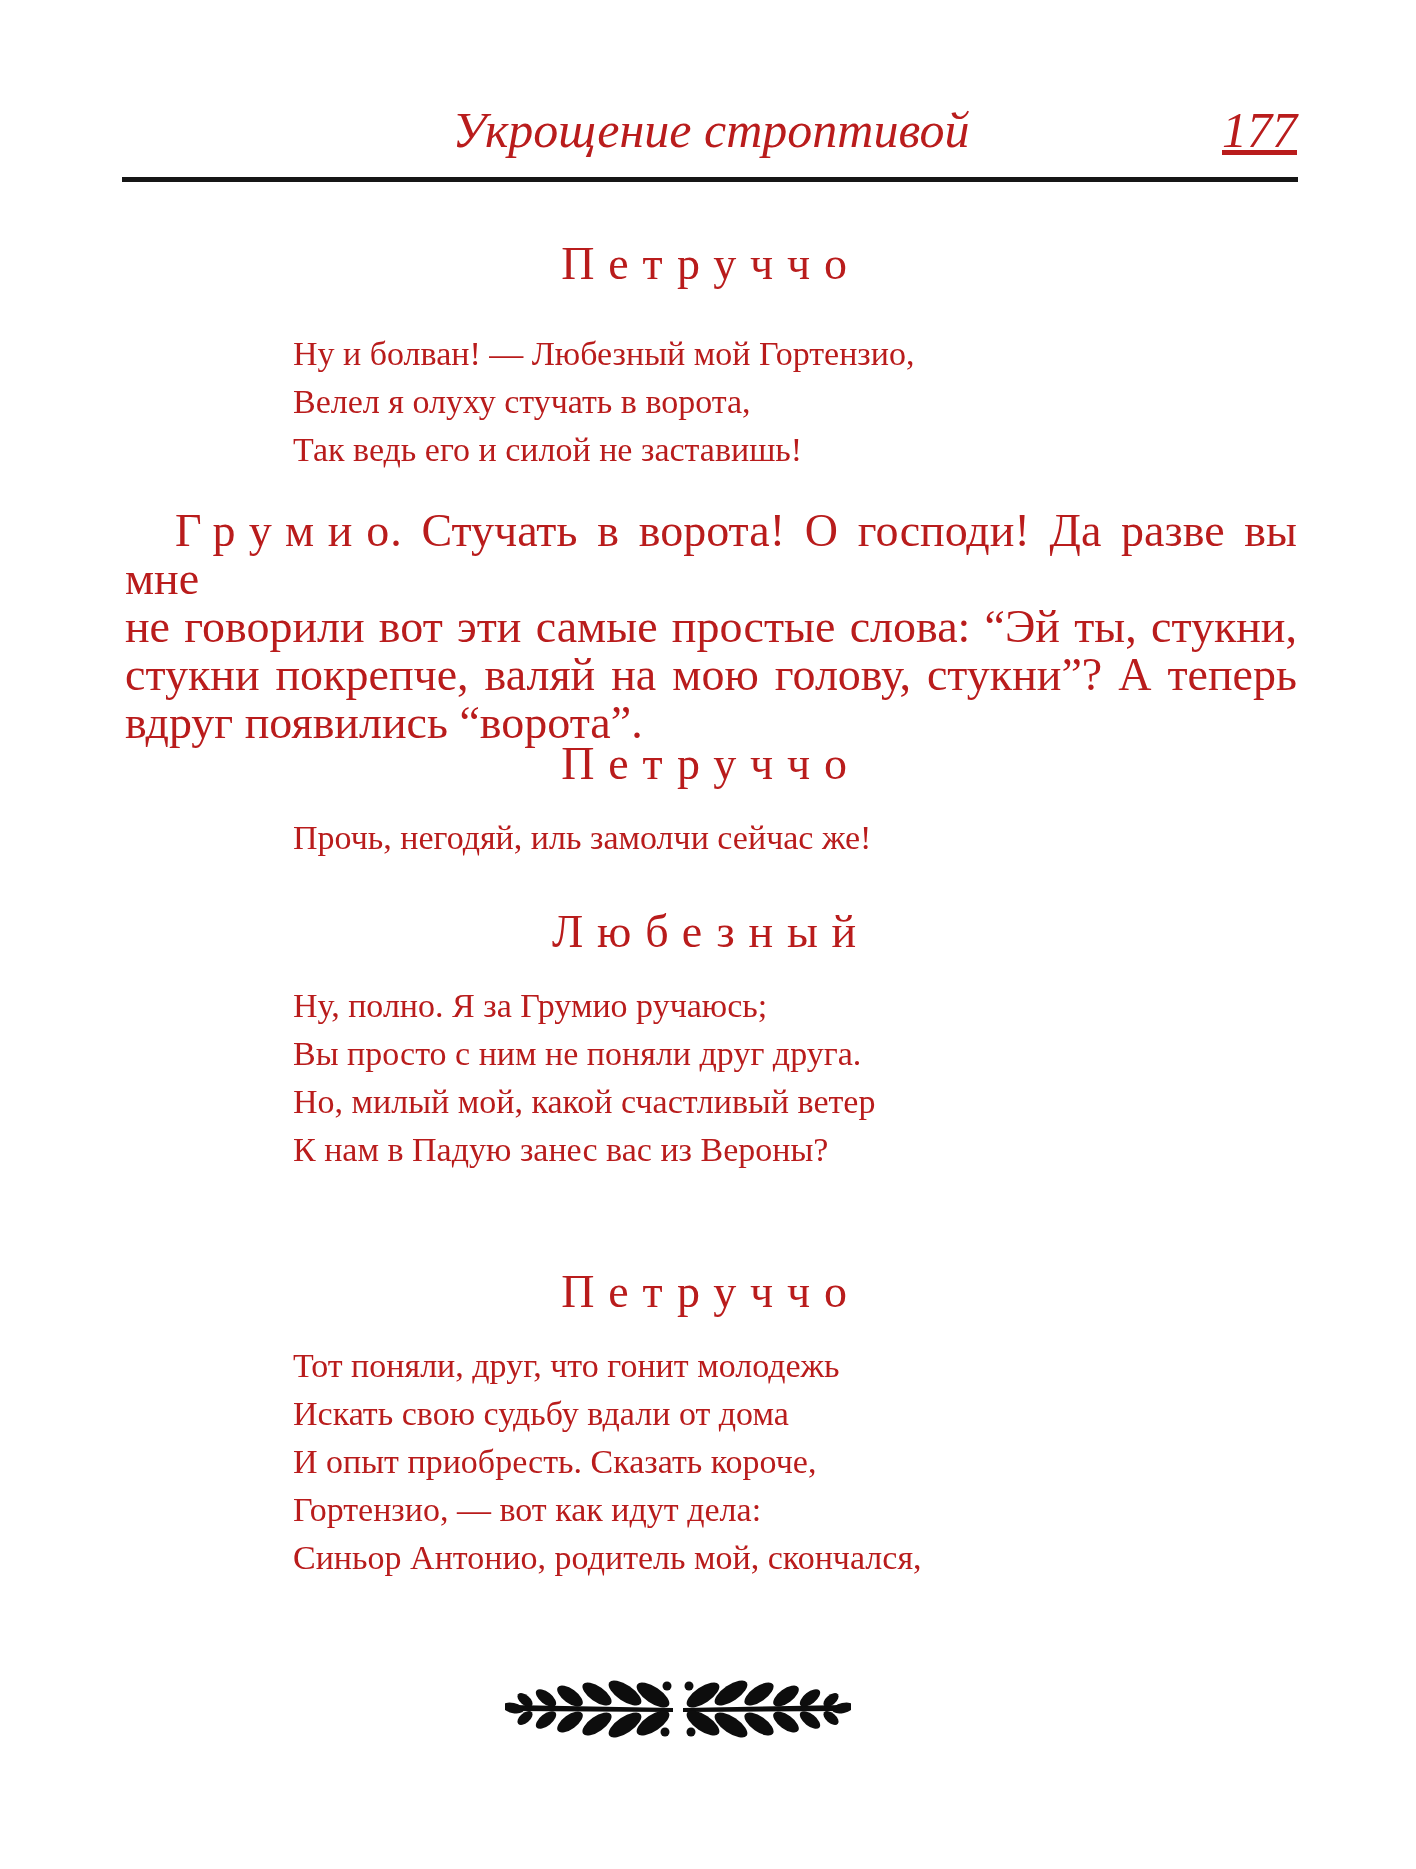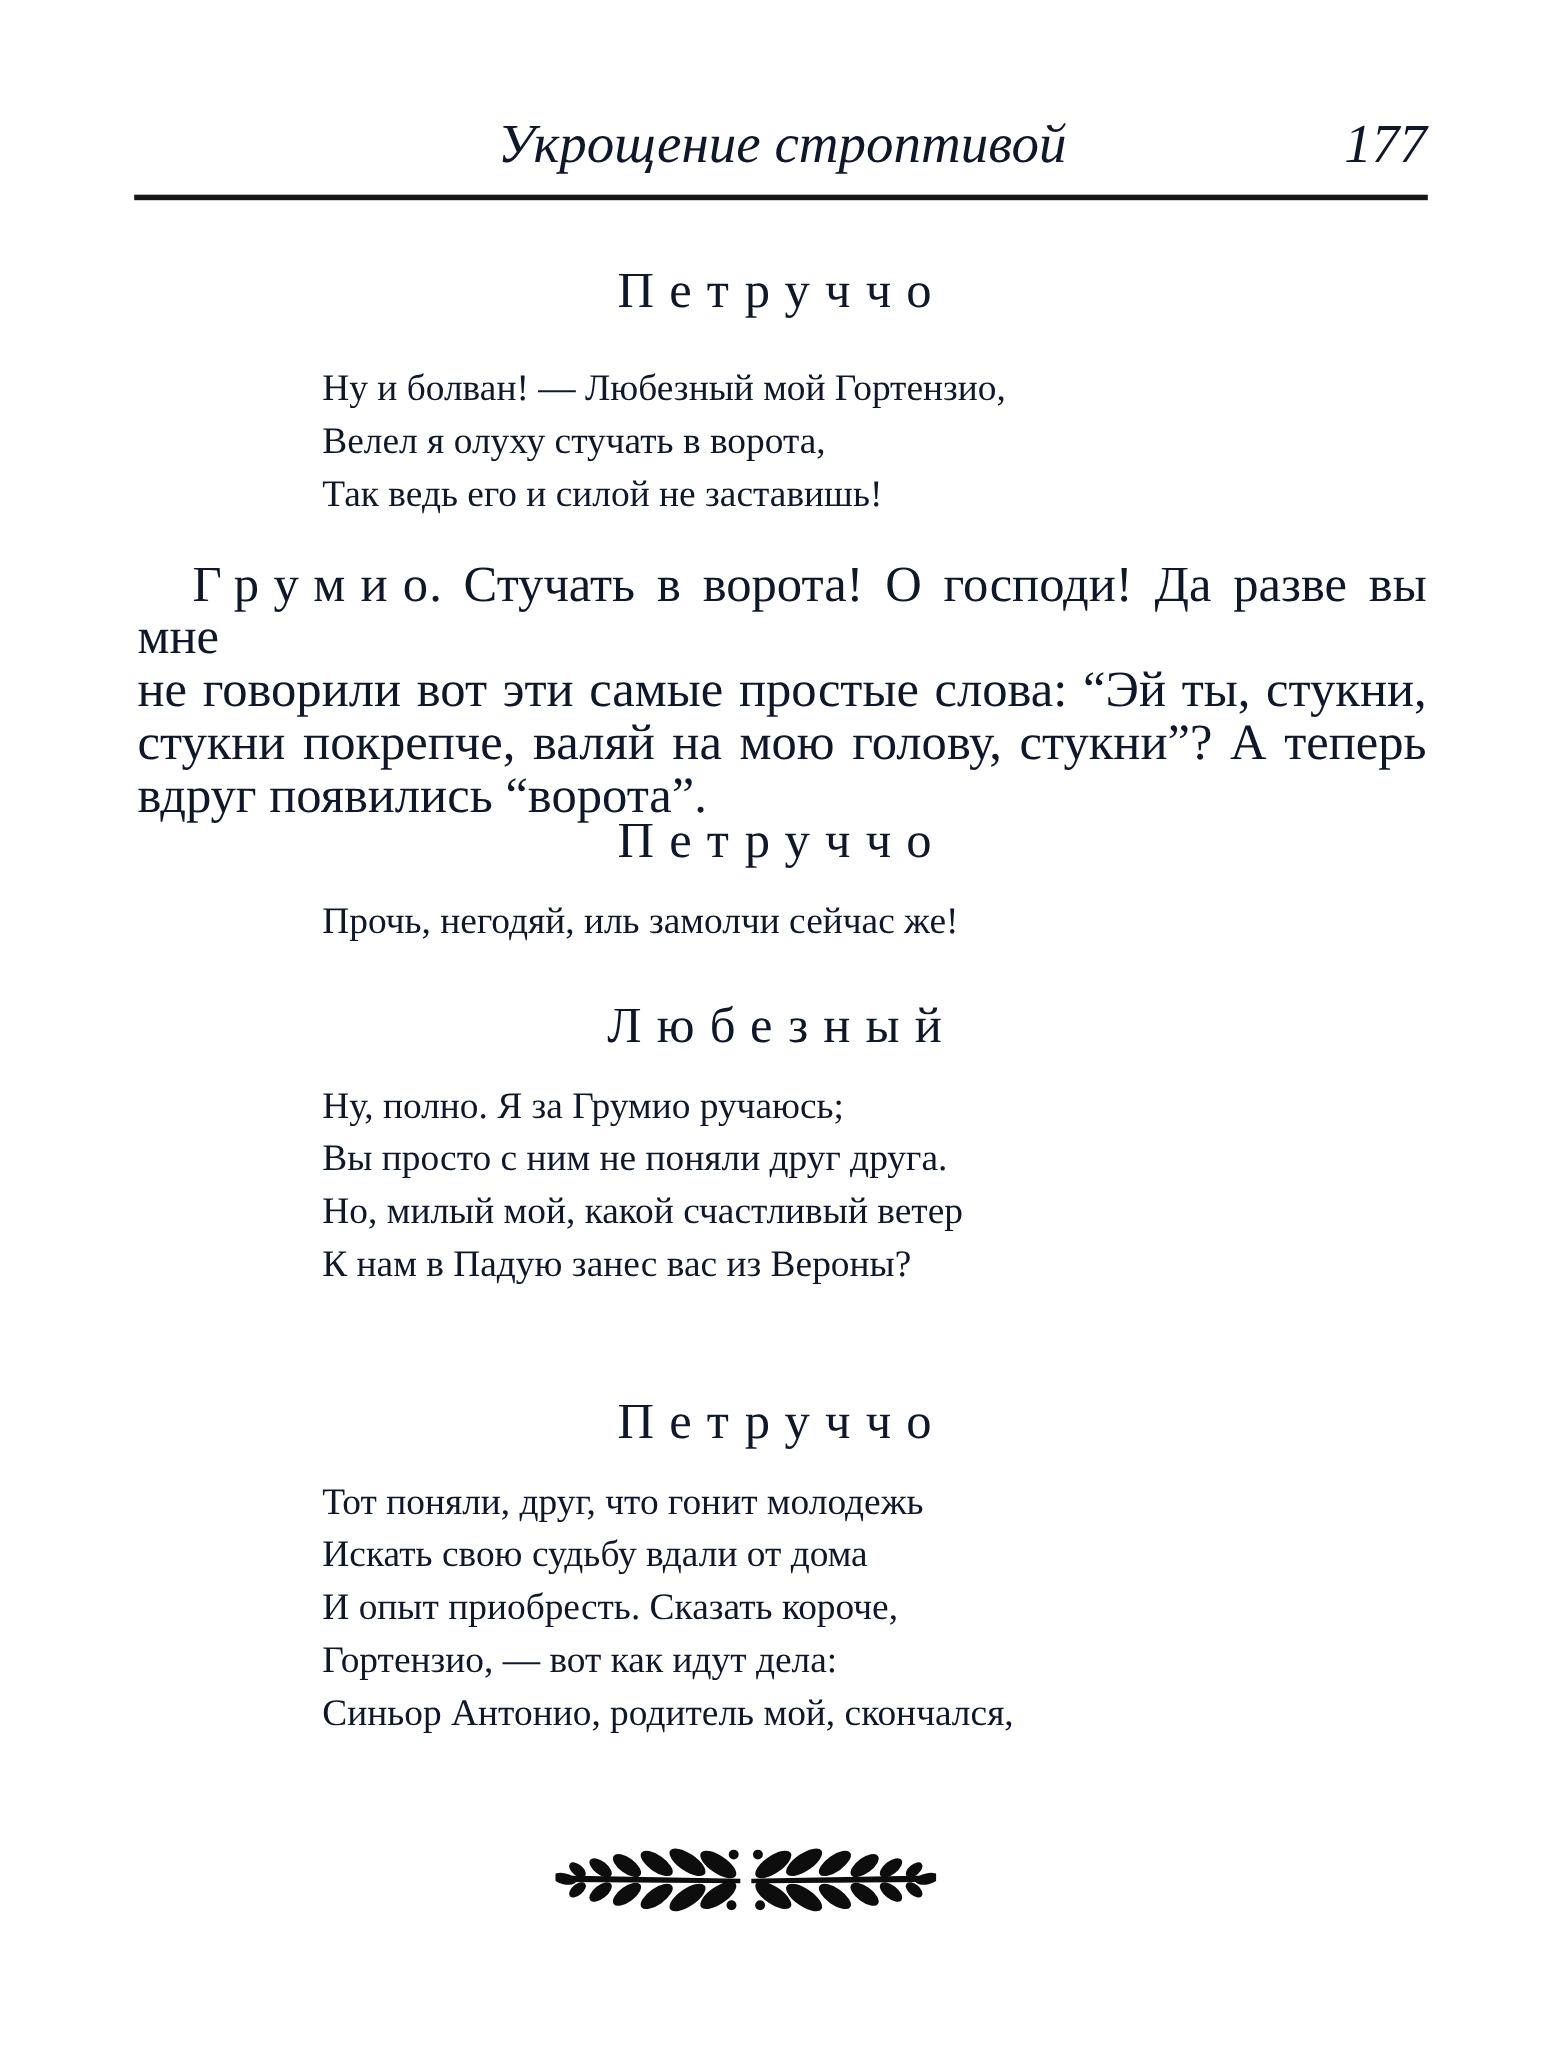--- a/index.html
+++ b/index.html
@@ -1,33 +1,33 @@
 <!DOCTYPE html>
 <html lang="ru"><head>
 <meta charset="utf-8">
 <style>
   html,body{margin:0;padding:0;background:#ffffff;}
   .page{
     position:relative;
     width:1416px;height:1869px;
     background:#ffffff;
-    color:#0f172a;
+    color:#b91c1c;
     font-family:"Liberation Serif","DejaVu Serif",serif;
     overflow:hidden;
   }
   
   .running-title{
     position:absolute;top:103px;left:125px;width:1172px;
     text-align:center;font-style:italic;
     font-size:50px;line-height:54px;
   }
   .page-number{
     position:absolute;top:103px;left:125px;width:1172px;
     text-align:right;font-style:italic;
-    font-size:50px;line-height:54px;
+    font-size:50px;line-height:54px;text-decoration:underline;
   }
   .rule{
     position:absolute;left:122px;top:177px;width:1176px;height:5px;
     background:#161616;
   }
   
   .speaker{
     position:absolute;left:125px;width:1172px;margin:0;
     text-align:center;font-weight:normal;
     font-size:46px;line-height:48px;

